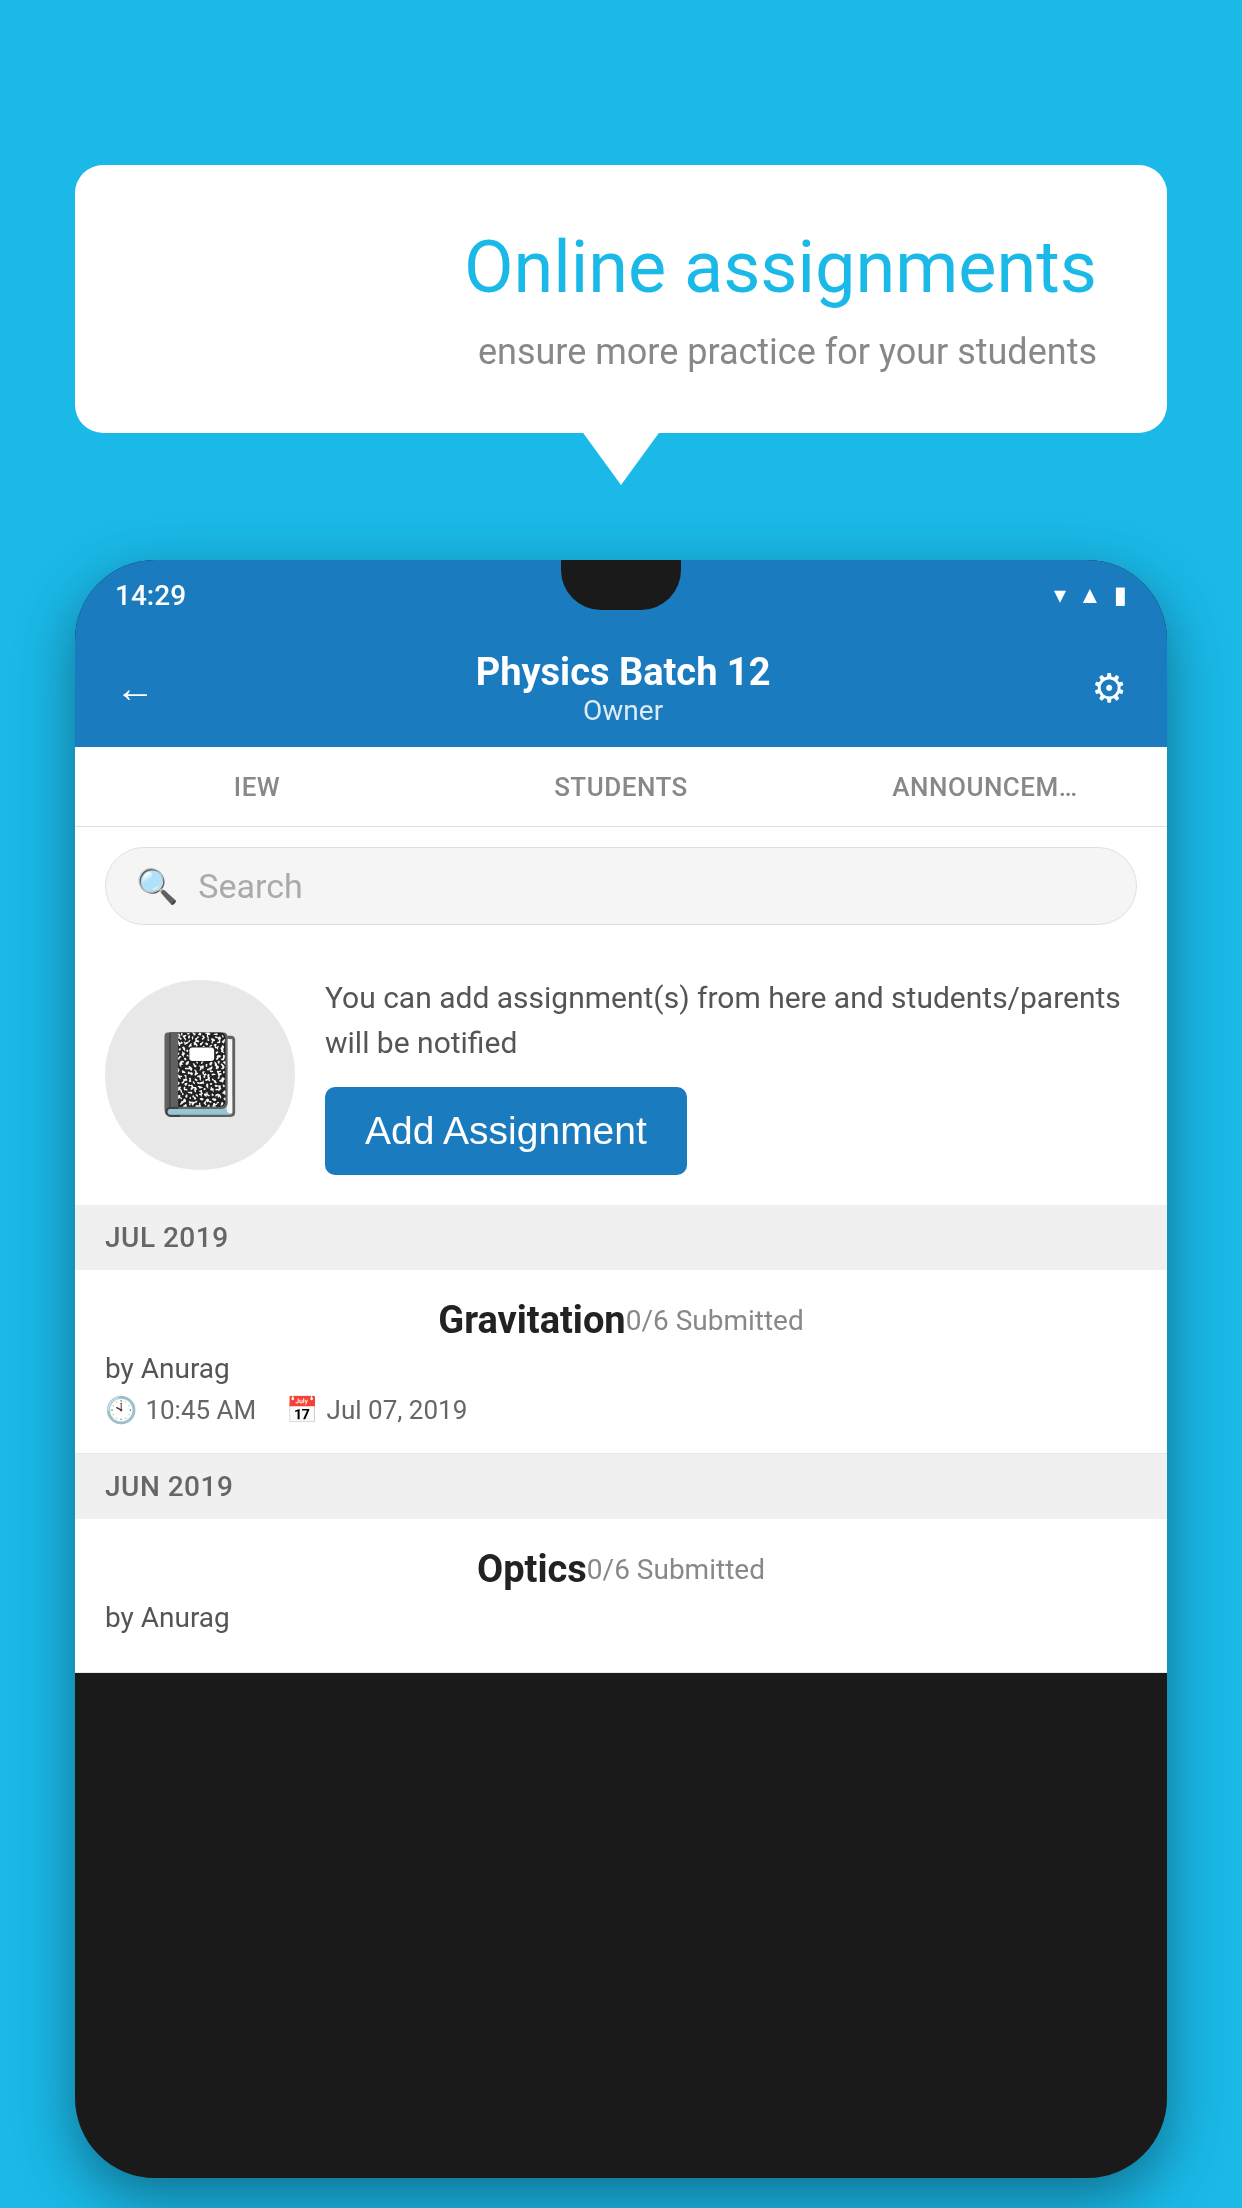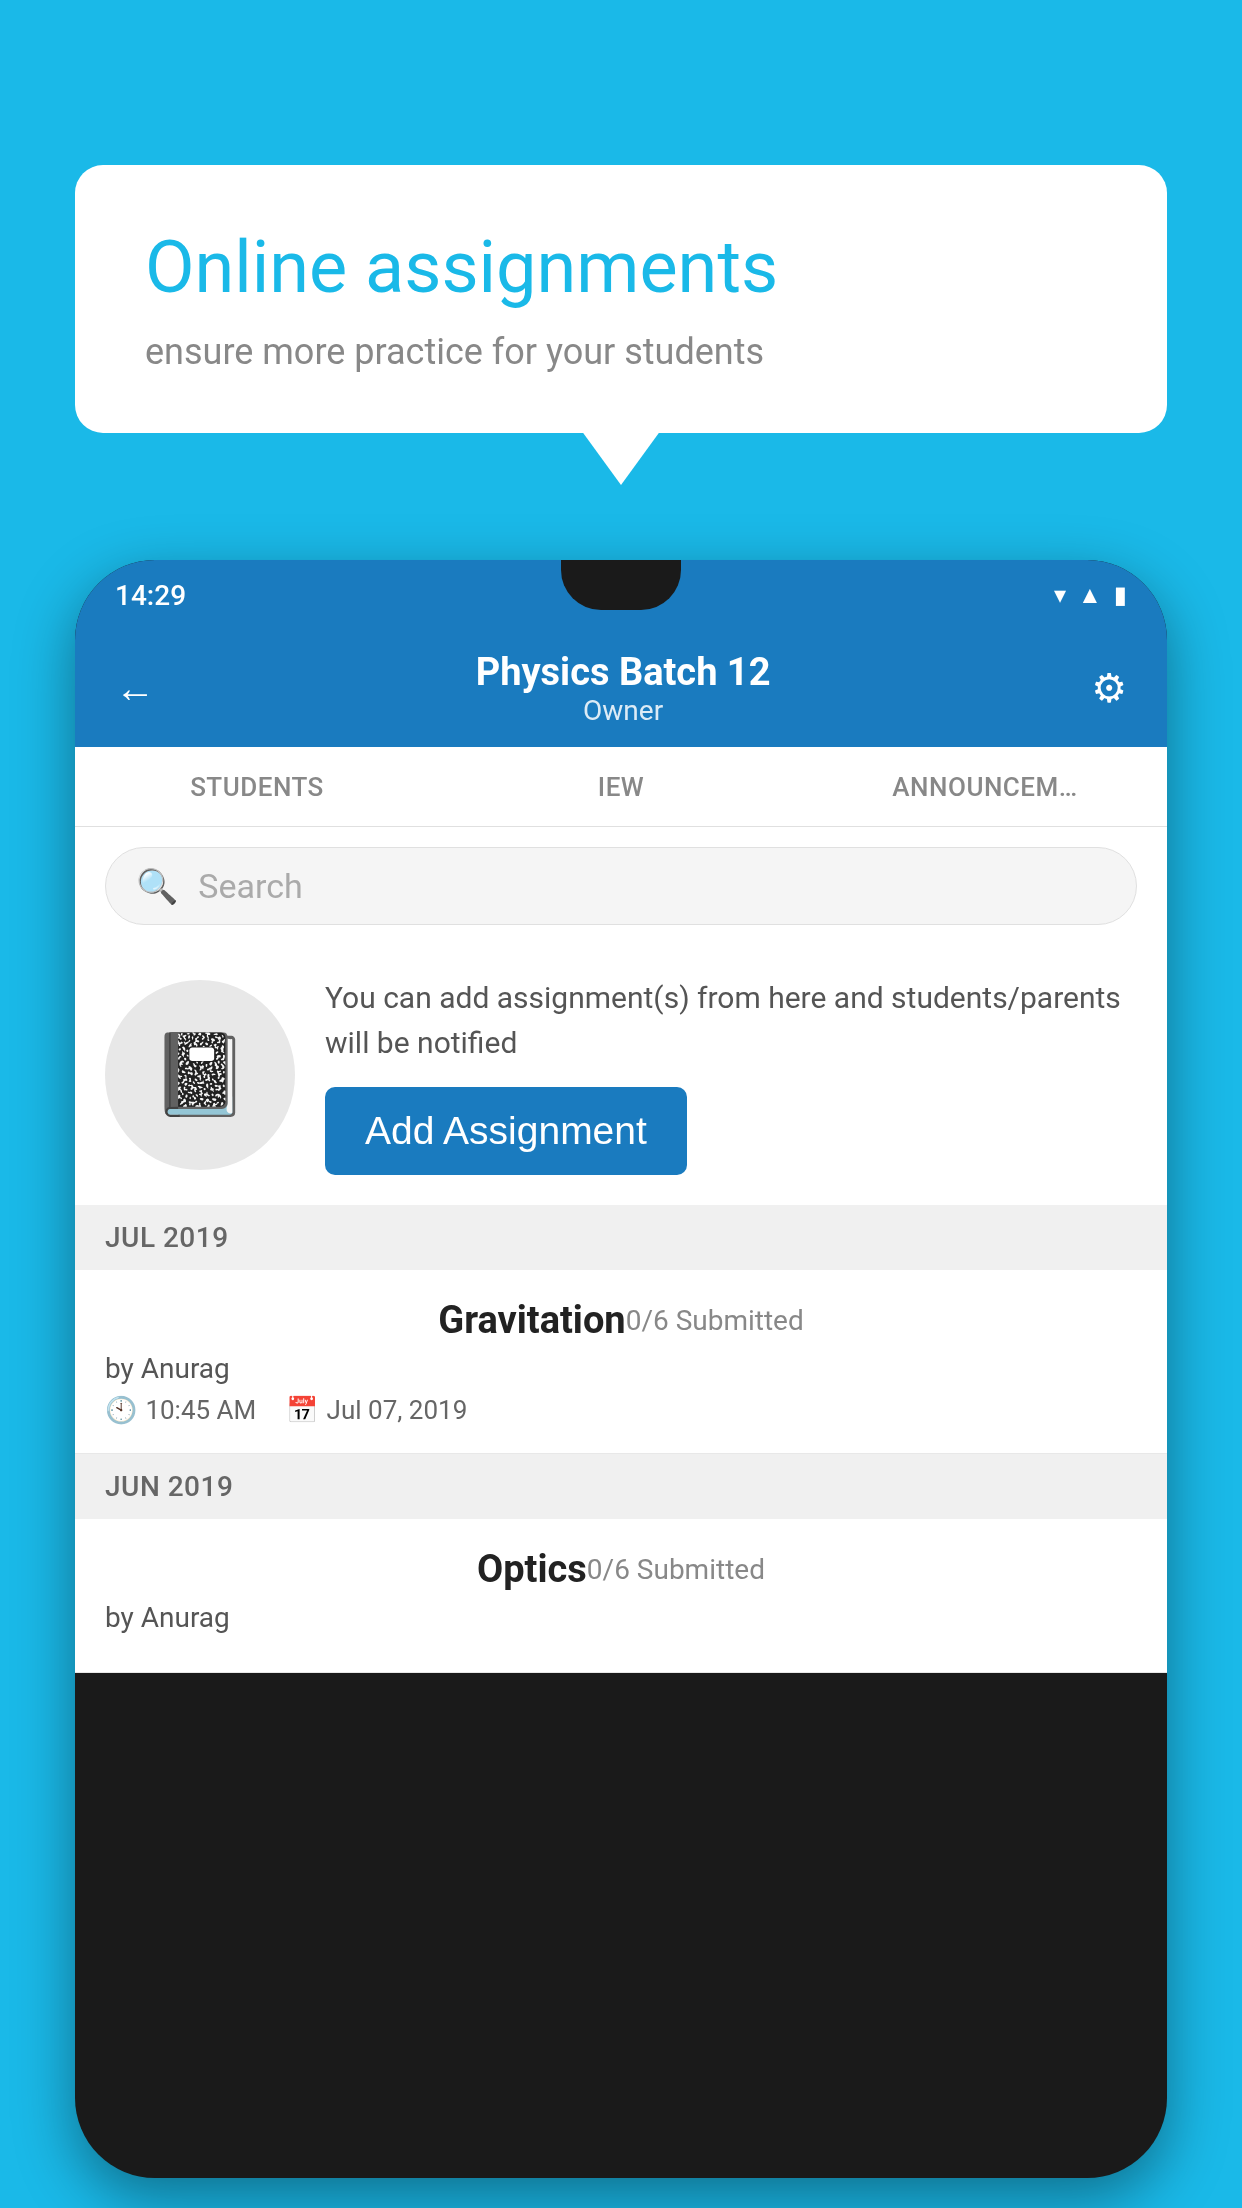--- a/index.html
+++ b/index.html
@@ -15,21 +15,21 @@
 
     
     .speech-bubble {
       position: absolute;
       top: 165px;
       left: 75px;
       right: 75px;
       background: white;
       border-radius: 28px;
       padding: 60px 70px;
-      text-align: left;
+      text-align: right;
     }
 
     .speech-bubble::after {
       content: '';
       position: absolute;
       bottom: -52px;
       left: 50%;
       transform: translateX(-50%);
       width: 0;
       height: 0;
@@ -322,22 +322,22 @@
   <div class="app-header">
     <span class="back-arrow">←</span>
     <div class="app-header-center">
       <div class="app-title">Physics Batch 12</div>
       <div class="app-subtitle">Owner</div>
     </div>
     <span class="gear-icon">⚙</span>
   </div>
 
   <div class="tab-bar">
+    <div class="tab-item">IEW</div>
     <div class="tab-item">STUDENTS</div>
-    <div class="tab-item">IEW</div>
     <div class="tab-item">ANNOUNCEM…</div>
   </div>
 
   <div class="content-area">
 
     <div class="search-bar">
       <span class="search-icon-elem">🔍</span>
       <span class="search-placeholder">Search</span>
     </div>
 

